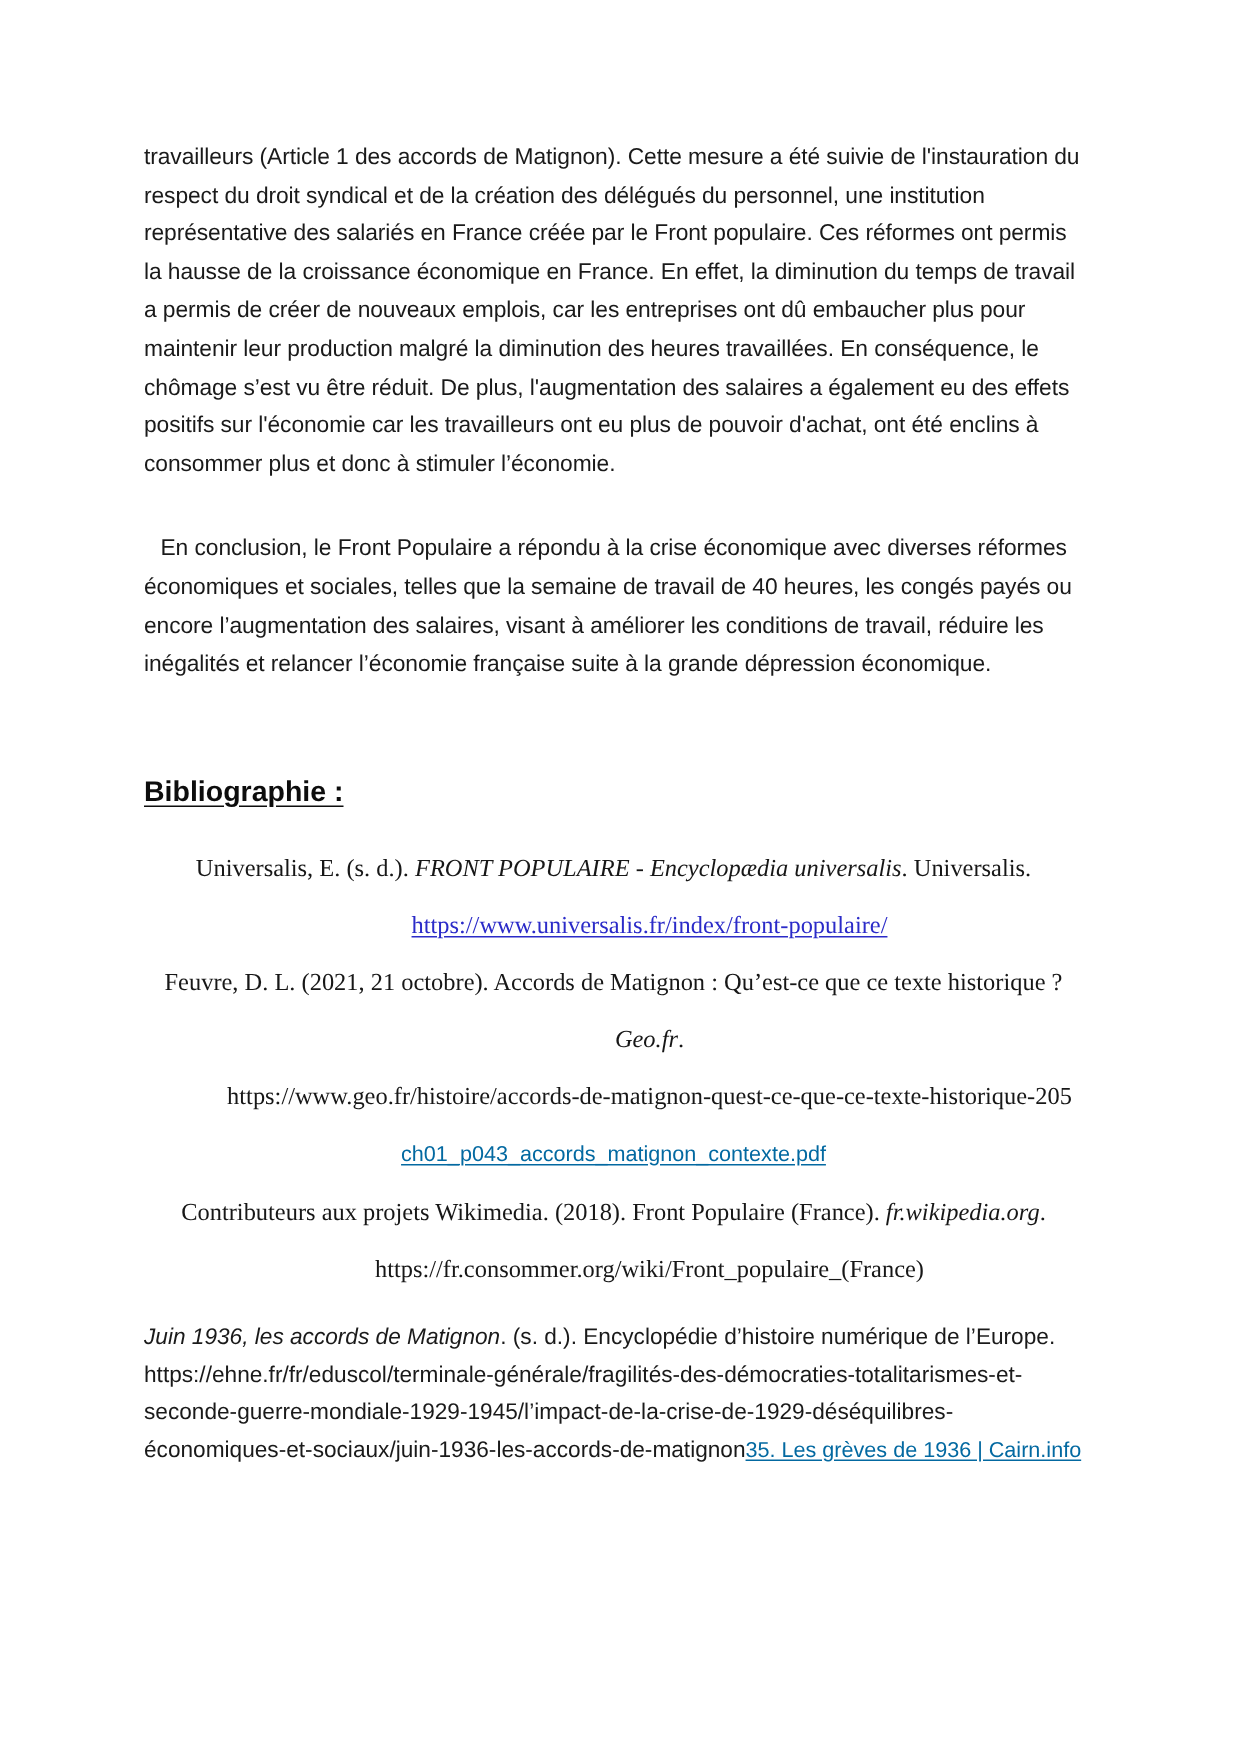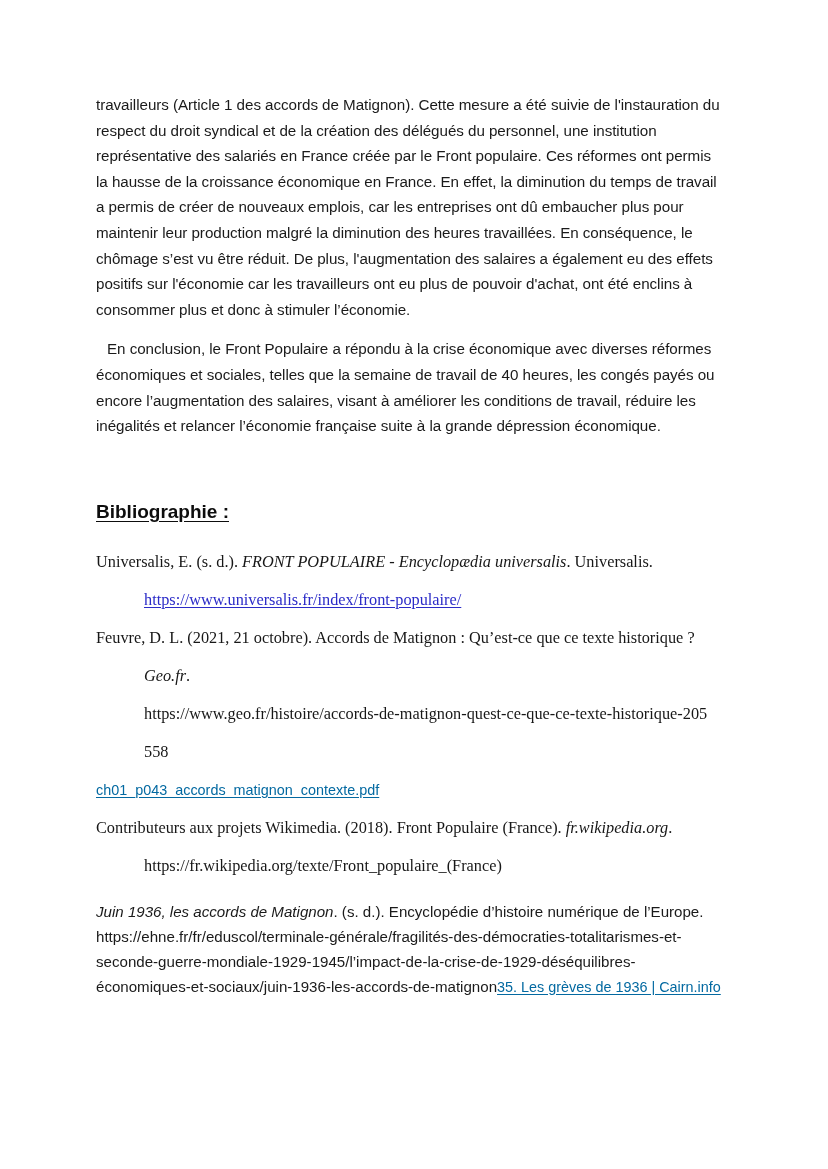--- a/index.html
+++ b/index.html
@@ -27,21 +27,21 @@
   .body-para {
     font-family: "Liberation Sans", "DejaVu Sans", sans-serif;
     font-size: 15.2px;
     line-height: 25.6px;
     color: #1a1a1a;
     text-align: left;
     margin: 0;
     letter-spacing: -0.05px;
   }
   .body-para + .body-para {
-    margin-top: 14px;
+    margin-top: 31px;
   }
   .indent-first {
     text-indent: 11px;
   }
 
   
   .biblio-heading {
     font-family: "Liberation Sans", "DejaVu Sans", sans-serif;
     font-size: 19px;
     font-weight: bold;
@@ -56,20 +56,21 @@
   .biblio-list {
     margin: 0;
     padding: 0;
   }
   .ref {
     font-family: "Liberation Serif", "DejaVu Serif", serif;
     font-size: 16.3px;
     line-height: 38px;
     color: #171717;
     margin: 0;
+    text-align: center;
   }
   .ref-first {
     padding-top: 20px;
   }
   .ref .line {
     display: block;
     white-space: nowrap;
   }
   .ref .line.indent {
     padding-left: 48px;
@@ -119,30 +120,29 @@
 
       <div class="ref ref-first">
         <span class="line"><span>Universalis, E. (s. d.). </span><span class="ital">FRONT POPULAIRE - Encyclopædia universalis</span><span>. Universalis.</span></span>
         <span class="line indent"><a class="link" href="#">https://www.universalis.fr/index/front-populaire/</a></span>
       </div>
 
       <div class="ref">
         <span class="line">Feuvre, D. L. (2021, 21 octobre). Accords de Matignon : Qu’est-ce que ce texte historique ?</span>
         <span class="line indent"><span class="ital">Geo.fr</span><span>.</span></span>
         <span class="line indent">https://www.geo.fr/histoire/accords-de-matignon-quest-ce-que-ce-texte-historique-205</span>
-        <span class="line indent">558</span>
       </div>
 
 
       <div class="ref">
         <span class="line"><a class="link-sans" href="#">ch01_p043_accords_matignon_contexte.pdf</a></span>
       </div>
 
       <div class="ref">
         <span class="line"><span>Contributeurs aux projets Wikimedia. (2018). Front Populaire (France). </span><span class="ital">fr.wikipedia.org</span><span>.</span></span>
-        <span class="line indent">https://fr.wikipedia.org/texte/Front_populaire_(France)</span>
+        <span class="line indent">https://fr.consommer.org/wiki/Front_populaire_(France)</span>
       </div>
 
       <p class="ref-sans"><span class="ital">Juin 1936, les accords de Matignon</span><span>. (s. d.). Encyclopédie d’histoire numérique de l’Europe. https://ehne.fr/fr/eduscol/terminale-générale/fragilités-des-démocraties-totalitarismes-et-seconde-guerre-mondiale-1929-1945/l’impact-de-la-crise-de-1929-déséquilibres-économiques-et-sociaux/juin-1936-les-accords-de-matignon</span><a class="link-sans" href="#">35. Les grèves de 1936 | Cairn.info</a></p>
 
     </div>
   </div>
 </div>
 
 </body></html>

